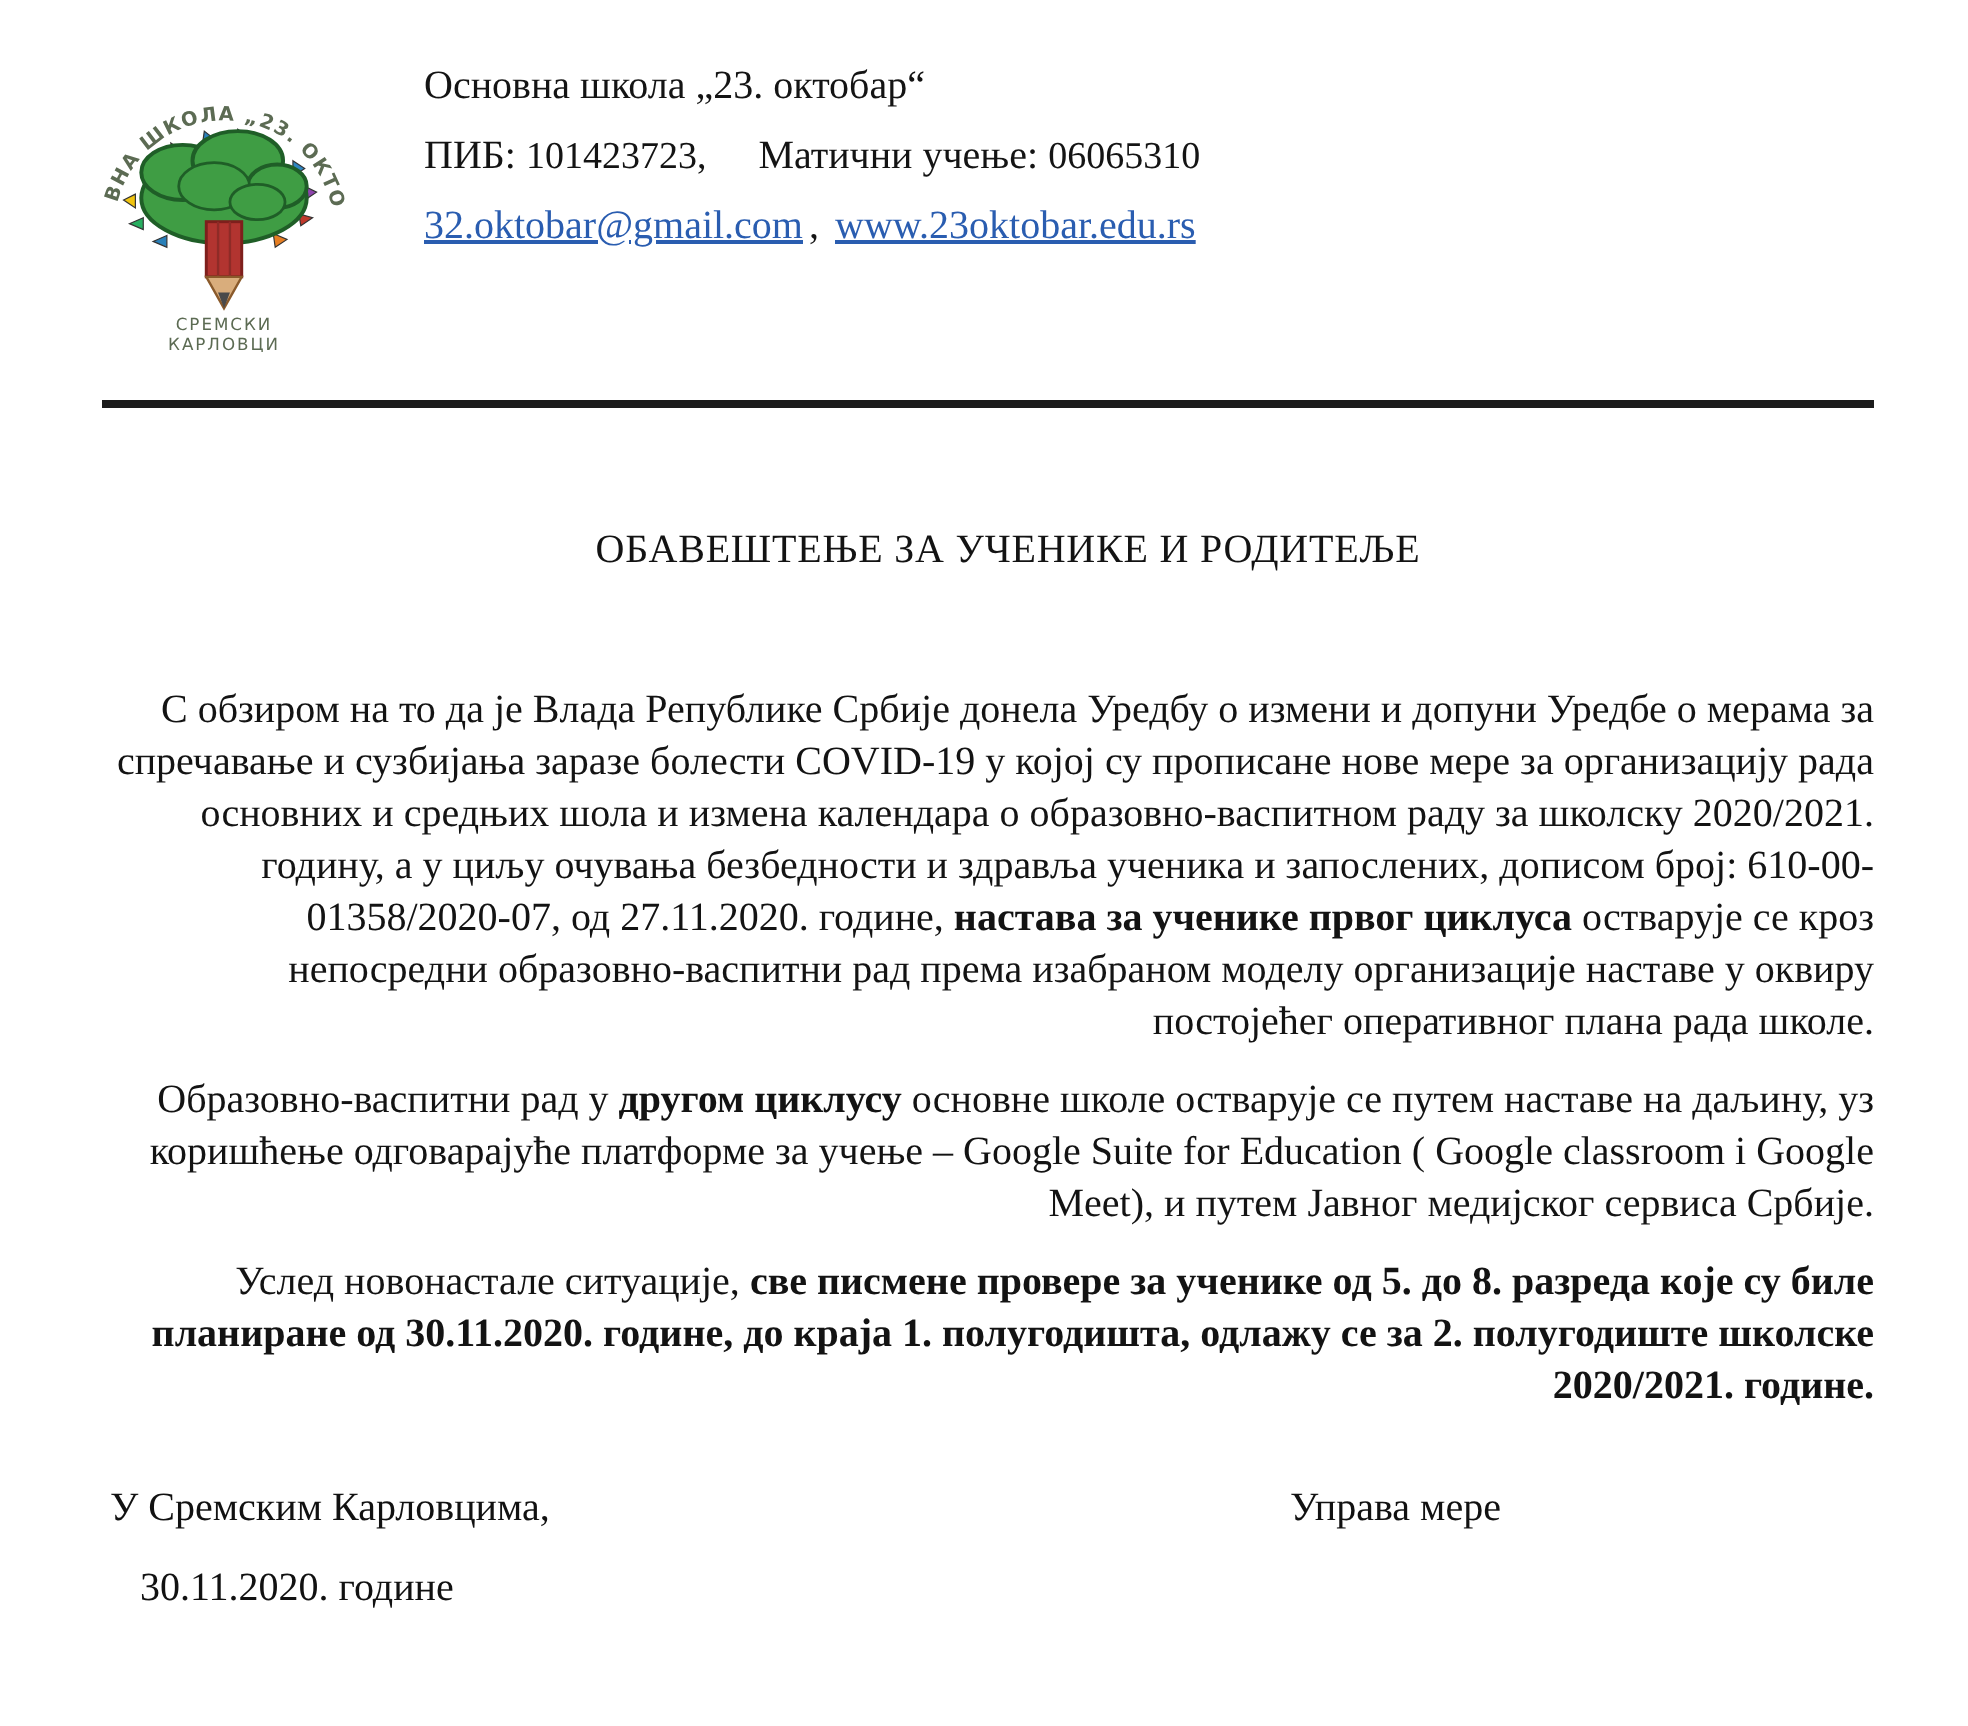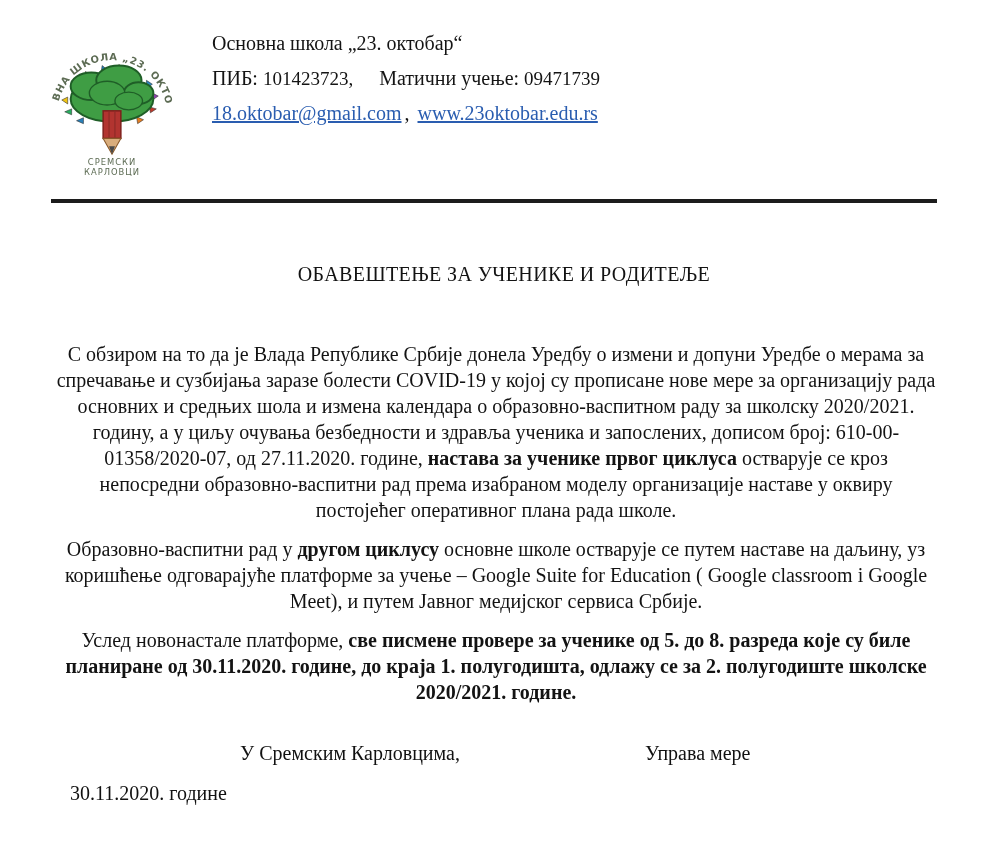--- a/index.html
+++ b/index.html
@@ -54,34 +54,34 @@
     padding-left: 24px;
   }
 
   
   .doc-body {
     margin: 54px 47px 0 55px;
   }
   .doc-body p {
     font-size: 20px;
     line-height: 26px;
-    text-align: center;
+    text-align: right;
     margin-bottom: 13px;
     color: #131313;
   }
   .doc-body b { font-weight: bold; }
 
   
   .sign-row {
     margin: 35px 47px 0 55px;
     display: flex;
     font-size: 20px;
     line-height: 26px;
   }
-  .sign-place { width: 590px; flex: 0 0 590px; text-align: center; }
+  .sign-place { width: 590px; flex: 0 0 590px; }
   .sign-date {
     margin: 14px 47px 0 70px;
     font-size: 20px;
     line-height: 26px;
   }
 
   
   .logo-arc {
     font-family: "DejaVu Sans", sans-serif;
     font-size: 10px;
@@ -144,35 +144,35 @@
         <polygon points="62,122 68,122 65,130" fill="#4a4a4a"></polygon>
       </g>
 
       <text class="logo-caption" x="65" y="141">СРЕМСКИ</text>
       <text class="logo-caption" x="65" y="151">КАРЛОВЦИ</text>
     </svg>
   </div>
 
   <div class="head-lines">
     <div class="head-line">Основна школа „23. октобар“</div>
-    <div class="head-line"><span>ПИБ:</span>&nbsp;<span class="small-num">101423723,</span><span class="pib-gap"></span><span>Матични учење:</span>&nbsp;<span class="small-num">09471739</span></div>
-    <div class="head-line"><a class="doc-link">18.oktobar@gmail.com</a><span class="link-sep">,</span><a class="doc-link">www.23oktobar.edu.rs</a></div>
+    <div class="head-line"><span>ПИБ:</span>&nbsp;<span class="small-num">101423723,</span><span class="pib-gap"></span><span>Матични учење:</span>&nbsp;<span class="small-num">06065310</span></div>
+    <div class="head-line"><a class="doc-link">32.oktobar@gmail.com</a><span class="link-sep">,</span><a class="doc-link">www.23oktobar.edu.rs</a></div>
   </div>
 </div>
 
 <div class="head-rule"></div>
 
 <div class="doc-title">ОБАВЕШТЕЊЕ ЗА УЧЕНИКЕ И РОДИТЕЉЕ</div>
 
 <div class="doc-body">
   <p><span>С обзиром на то да је Влада Републике Србије донела Уредбу о измени и допуни Уредбе о мерама за спречавање и сузбијања заразе болести COVID-19 у којој су прописане нове мере за организацију рада основних и средњих шола и измена календара о образовно-васпитном раду за школску 2020/2021. годину, а у циљу очувања безбедности и здравља ученика и запослених, дописом број: 610-00-01358/2020-07, од 27.11.2020. године, </span><b>настава за ученике првог циклуса</b><span> остварује се кроз непосредни образовно-васпитни рад према изабраном моделу организације наставе у оквиру постојећег оперативног плана рада школе.</span></p>
 
   <p><span>Образовно-васпитни рад у </span><b>другом циклусу</b><span> основне школе остварује се путем наставе на даљину, уз коришћење одговарајуће платформе за учење – Google Suite for Education ( Google classroom i Google Meet), и путем Јавног медијског сервиса Србије.</span></p>
 
-  <p><span>Услед новонастале платформе, </span><b>све писмене провере за ученике од 5. до 8. разреда које су биле планиране од 30.11.2020. године, до краја 1. полугодишта, одлажу се за 2. полугодиште школске 2020/2021. године.</b></p>
+  <p><span>Услед новонастале ситуације, </span><b>све писмене провере за ученике од 5. до 8. разреда које су биле планиране од 30.11.2020. године, до краја 1. полугодишта, одлажу се за 2. полугодиште школске 2020/2021. године.</b></p>
 
 </div>
 
 <div class="sign-row">
   <span class="sign-place">У Сремским Карловцима,</span>
   <span>Управа мере</span>
 </div>
 <div class="sign-date">30.11.2020. године</div>
 
 </body></html>

